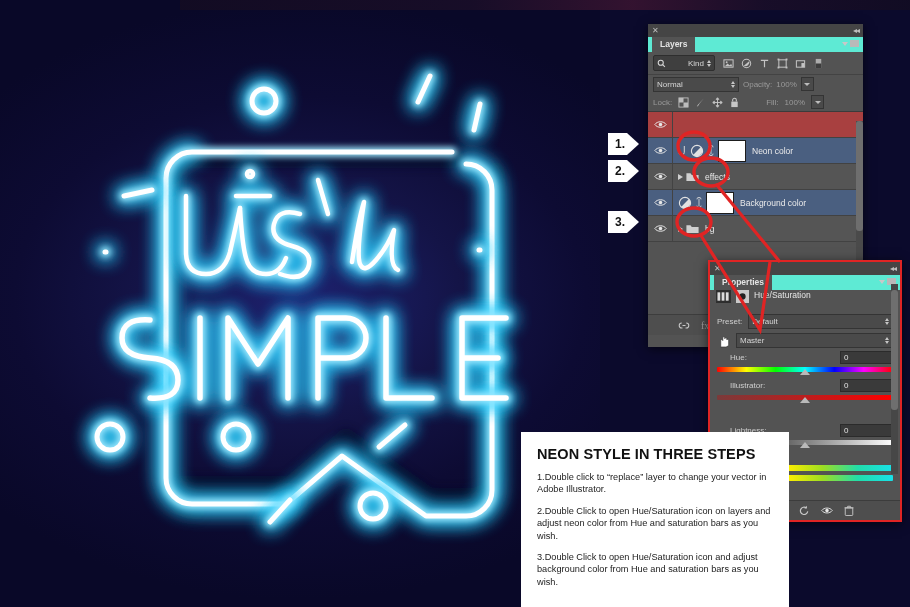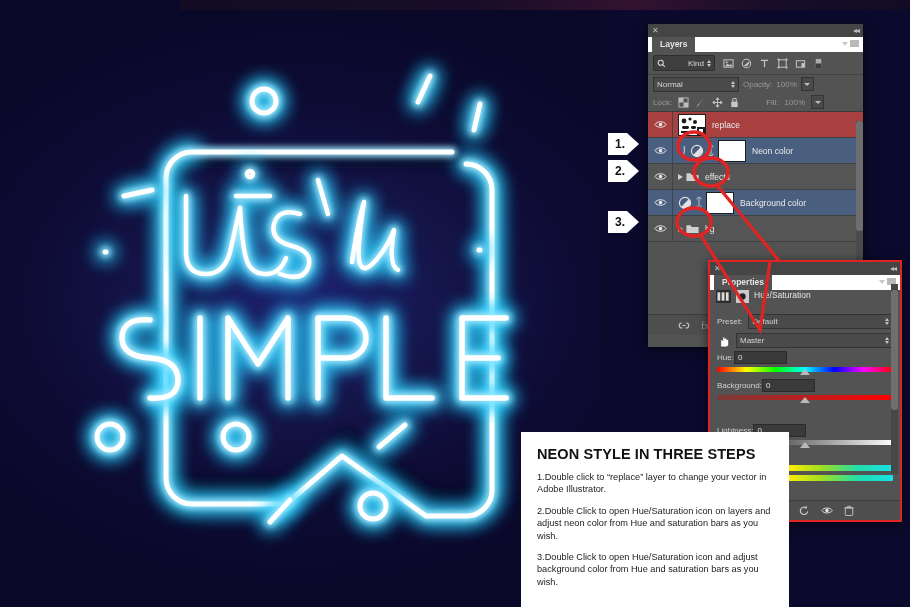--- a/index.html
+++ b/index.html
@@ -19,21 +19,21 @@
 
   .nsvg{position:absolute;left:0;top:0;}
 
   
   .panel{position:absolute;background:#535353;color:#d4d4d4;
      font-family:"Liberation Sans",sans-serif;font-size:8px;
      box-shadow:0 2px 10px rgba(0,0,0,.6);}
   .pnl-titlebar{height:13px;background:#454545;position:relative;}
   .pnl-close{position:absolute;left:4px;top:2px;font-size:8px;line-height:9px;color:#bdbdbd;}
   .pnl-collapse{position:absolute;right:4px;top:2px;font-size:8px;line-height:9px;color:#bdbdbd;letter-spacing:-1px;}
-  .tabrow{height:15px;background:#ffffff;position:relative;}
+  .tabrow{height:15px;background:#5eead4;position:relative;}
   .tab{position:absolute;left:4px;top:0;height:15px;line-height:15px;padding:0 8px;
      background:#535353;color:#e4e4e4;font-size:8.5px;font-weight:bold;}
   .tabmenu{position:absolute;right:4px;top:3px;display:flex;gap:2px;align-items:center;}
   .tabmenu .caret{width:0;height:0;border-left:3px solid transparent;border-right:3px solid transparent;border-top:4px solid #c8c8c8;}
   .tabmenu .lines{width:9px;height:7px;background:#b9b9b9;}
 
   
   #layers{left:648px;top:24px;width:215px;height:323px;}
   .lp-filter{height:22px;background:#535353;display:flex;align-items:center;padding:0 5px;gap:6px;border-bottom:1px solid #434343;}
   .kindbox{display:flex;align-items:center;background:#3f3f3f;border:1px solid #2e2e2e;border-radius:2px;height:14px;padding:0 3px;gap:3px;}
@@ -68,21 +68,21 @@
   .tri{width:0;height:0;border-top:3.5px solid transparent;border-bottom:3.5px solid transparent;border-left:5px solid #cfcfcf;}
   .adjic{width:14px;height:14px;}
   .lp-empty{background:#535353;}
   .lp-bottom{height:20px;background:#4e4e4e;border-top:1px solid #3d3d3d;display:flex;align-items:center;gap:10px;padding-left:30px;}
 
   
   #props{left:708px;top:260px;width:190px;height:258px;border:2px solid #e02424;}
   .pr-head{height:20px;display:flex;gap:5px;padding:0 6px;background:#535353;}
   .pr-title{font-size:8.5px;color:#e6e6e6;}
   .slrow{padding:3px 7px 0 7px;}
-  .sl-top{display:flex;align-items:center;}
+  .sl-top{display:flex;justify-content:space-between;align-items:center;margin-left:13px;}
   .sl-lab{font-size:8px;color:#cfcfcf;}
   .sl-val{width:48px;height:11px;background:#3a3a3a;border:1px solid #2b2b2b;color:#e2e2e2;font-size:8px;
      display:flex;align-items:center;padding-left:3px;}
   .track{height:5px;margin-top:3px;position:relative;border-radius:1px;}
   .track.hue{background:linear-gradient(90deg,#ff0000,#ffff00,#00ff00,#00ffff,#0000ff,#ff00ff,#ff0000);}
   .track.sat{background:linear-gradient(90deg,#7a3a3a,#ff0000);}
   .track.lig{background:linear-gradient(90deg,#000,#ffffff);}
   .knob{position:absolute;left:50%;top:2px;margin-left:-5px;width:0;height:0;
      border-left:5px solid transparent;border-right:5px solid transparent;border-bottom:6px solid #b9b9b9;}
   .colorize{display:flex;align-items:center;gap:4px;padding:5px 7px 0 7px;}
@@ -330,36 +330,20 @@
         </span>
     </div>
 
     <div class="layerrow sel-red">
       <div class="eyecell">
         <svg width="13" height="9" viewBox="0 0 16 11">
           <path d="M1,5.5 C4,1 12,1 15,5.5 C12,10 4,10 1,5.5 Z" fill="none" stroke="#e8e8e8" stroke-width="1.2"></path>
           <circle cx="8" cy="5.5" r="2.2" fill="#e8e8e8"></circle>
         </svg>
       </div>
-      <div class="lr-body">
-        <svg class="thumb" viewBox="0 0 26 20">
-          <rect width="26" height="20" fill="#fff"></rect>
-          <g fill="#1a1a1a">
-            <circle cx="5" cy="6" r="2.4"></circle>
-              <circle cx="11" cy="4" r="1.6"></circle>
-              <circle cx="16" cy="7" r="2"></circle>
-            <rect x="3" y="11" width="7" height="3" rx="1.4"></rect>
-              <rect x="12" y="11" width="5" height="3" rx="1.4"></rect>
-            <path d="M2,16 h9 v2 h-9 z"></path>
-          </g>
-          <rect x="18" y="12" width="8" height="8" fill="#1a1a1a"></rect>
-          <rect x="20" y="14" width="4" height="4" fill="#fff"></rect>
-        </svg>
-        <span class="lname">replace</span>
-      </div>
     </div>
 
     <div class="layerrow sel-blue">
       <div class="eyecell">
         <svg width="13" height="9" viewBox="0 0 16 11">
           <path d="M1,5.5 C4,1 12,1 15,5.5 C12,10 4,10 1,5.5 Z" fill="none" stroke="#e8e8e8" stroke-width="1.2"></path>
           <circle cx="8" cy="5.5" r="2.2" fill="#e8e8e8"></circle>
         </svg>
       </div>
       <div class="lr-body">
@@ -503,21 +487,21 @@
         <span class="sl-lab">Hue:</span>
         <span class="sl-val">0</span>
       </div>
       <div class="track hue">
           <span class="knob"></span>
         </div>
     </div>
 
     <div class="slrow" style="padding-top:7px;">
       <div class="sl-top">
-        <span class="sl-lab">Background:</span>
+        <span class="sl-lab">Illustrator:</span>
         <span class="sl-val">0</span>
       </div>
       <div class="track sat">
           <span class="knob"></span>
         </div>
     </div>
 
     <div class="slrow" style="padding-top:24px;">
       <div class="sl-top">
         <span class="sl-lab">Lightness:</span>

